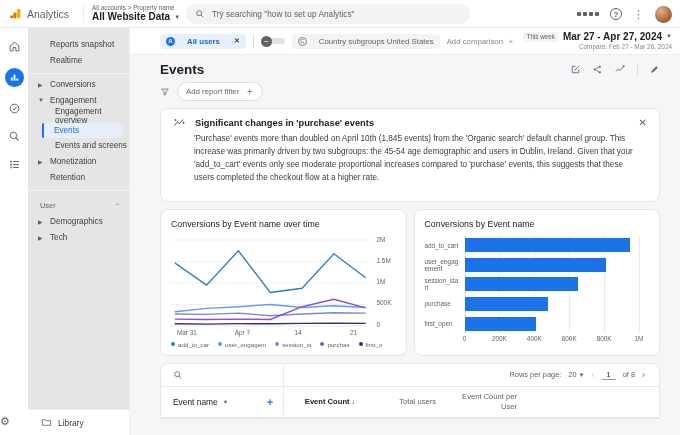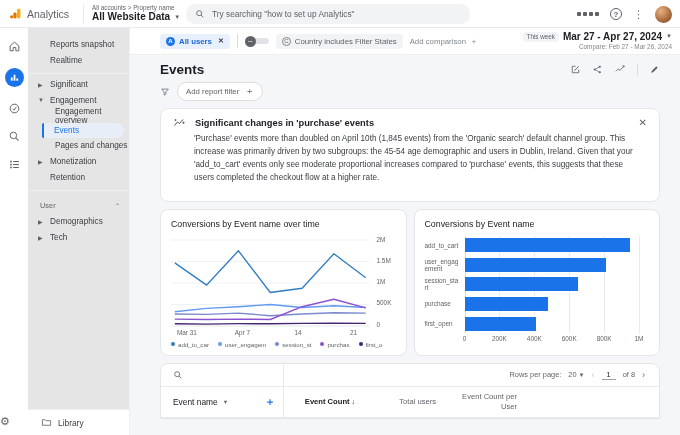--- a/index.html
+++ b/index.html
@@ -33,21 +33,21 @@
   .s-sub { padding-left:27px; height:15px; }
   .s-sub.sel { margin-left:14px; padding-left:10px; border-left:2px solid #1a73e8; background:#e8eef8; color:#1a73e8; border-radius:2px 9px 9px 2px; margin-right:5px; height:15px; }
   .s-section { height:15px; margin-top:7px; display:flex; align-items:center; justify-content:space-between; padding:0 9px 0 12px; color:#5f6368; font-size:7.4px; }
   .s-sechev { font-size:6px; color:#5f6368; }
   .s-divider { border-top:1px solid #eef0f2; margin:5px 0 2px; }
   .sidebar-footer { position:absolute; bottom:0; left:0; right:0; border-top:1px solid #eef0f2; height:26px; display:flex; align-items:center; gap:6px; padding-left:13px; font-size:8.4px; color:#3c4043; background:#fff; }
 
   .main { flex:1; min-width:0; display:flex; flex-direction:column; background:#f4f6f8; }
   .filterbar { height:27px; background:#fff; border-bottom:1px solid #eceef0; display:flex; align-items:center; padding:0 8px 0 30px; }
   .chips { display:flex; align-items:center; gap:7px; }
-  .chip { height:15px; display:flex; align-items:center; gap:4px; padding:0 6px; border-radius:4px; font-size:7.8px; }
+  .chip { height:15px; display:flex; align-items:center; gap:12px; padding:0 6px; border-radius:4px; font-size:7.8px; }
   .chip-users { background:#e8f0fe; color:#1967d2; font-weight:700; }
   .chip-a { width:9px; height:9px; background:#1a73e8; color:#fff; border-radius:50%; font-size:6px; font-weight:700; display:flex; align-items:center; justify-content:center; }
   .chip-x { color:#444; font-size:7px; margin-left:2px; cursor:pointer; }
   .vdiv { width:1px; height:14px; background:#dadce0; }
   .cmp-toggle { width:24px; height:11px; position:relative; }
   .cmp-toggle .track { position:absolute; left:6px; right:0; top:2.5px; height:6px; background:#e1e3e6; border-radius:3px; }
   .cmp-toggle .knob { position:absolute; left:0; top:0; width:11px; height:11px; border-radius:50%; background:#5f6368; color:#fff; font-size:8px; line-height:10px; text-align:center; }
   .chip-country { background:#f1f3f4; color:#5f6368; }
   .chip-c { width:9px; height:9px; border:1px solid #80868b; color:#5f6368; border-radius:50%; font-size:6px; display:flex; align-items:center; justify-content:center; }
   .addcmp { font-size:7.8px; color:#80868b; display:flex; gap:4px; align-items:center; }
@@ -194,34 +194,34 @@
     <div id="sidebar-items">
         <div class="s-item">
           <span>Reports snapshot</span>
         </div>
         <div class="s-item">
           <span>Realtime</span>
         </div>
         <div class="s-divider"></div>
         <div class="s-item s-expand">
           <span class="s-arrow">▶</span>
-          <span>Significant</span>
+          <span>Conversions</span>
         </div>
         <div class="s-item s-expand">
           <span class="s-arrow">▼</span>
           <span>Engagement</span>
         </div>
         <div class="s-item s-sub">
           <span>Engagement overview</span>
         </div>
         <div class="s-item s-sub sel">
           <span>Events</span>
         </div>
         <div class="s-item s-sub">
-          <span>Pages and changes</span>
+          <span>Events and screens</span>
         </div>
         <div class="s-item s-expand">
           <span class="s-arrow">▶</span>
           <span>Monetization</span>
         </div>
         <div class="s-item">
           <span>Retention</span>
         </div>
         <div class="s-divider"></div>
         <div class="s-section">
@@ -253,21 +253,21 @@
           <span>All users</span>
           <span class="chip-x">✕</span>
         </div>
         <div class="vdiv"></div>
         <div class="cmp-toggle">
           <div class="track"></div>
           <div class="knob">–</div>
         </div>
         <div class="chip chip-country">
           <span class="chip-c">C</span>
-          <span>Country includes Filter States</span>
+          <span>Country subgroups United States</span>
         </div>
         <div class="addcmp">
           <span>Add comparison</span>
           <span>＋</span>
         </div>
       </div>
       <div class="daterange">
         <div class="dr-top">
           <span class="dr-badge">This week</span>
           <span class="dr-main">Mar 27 - Apr 27, 2024</span>

